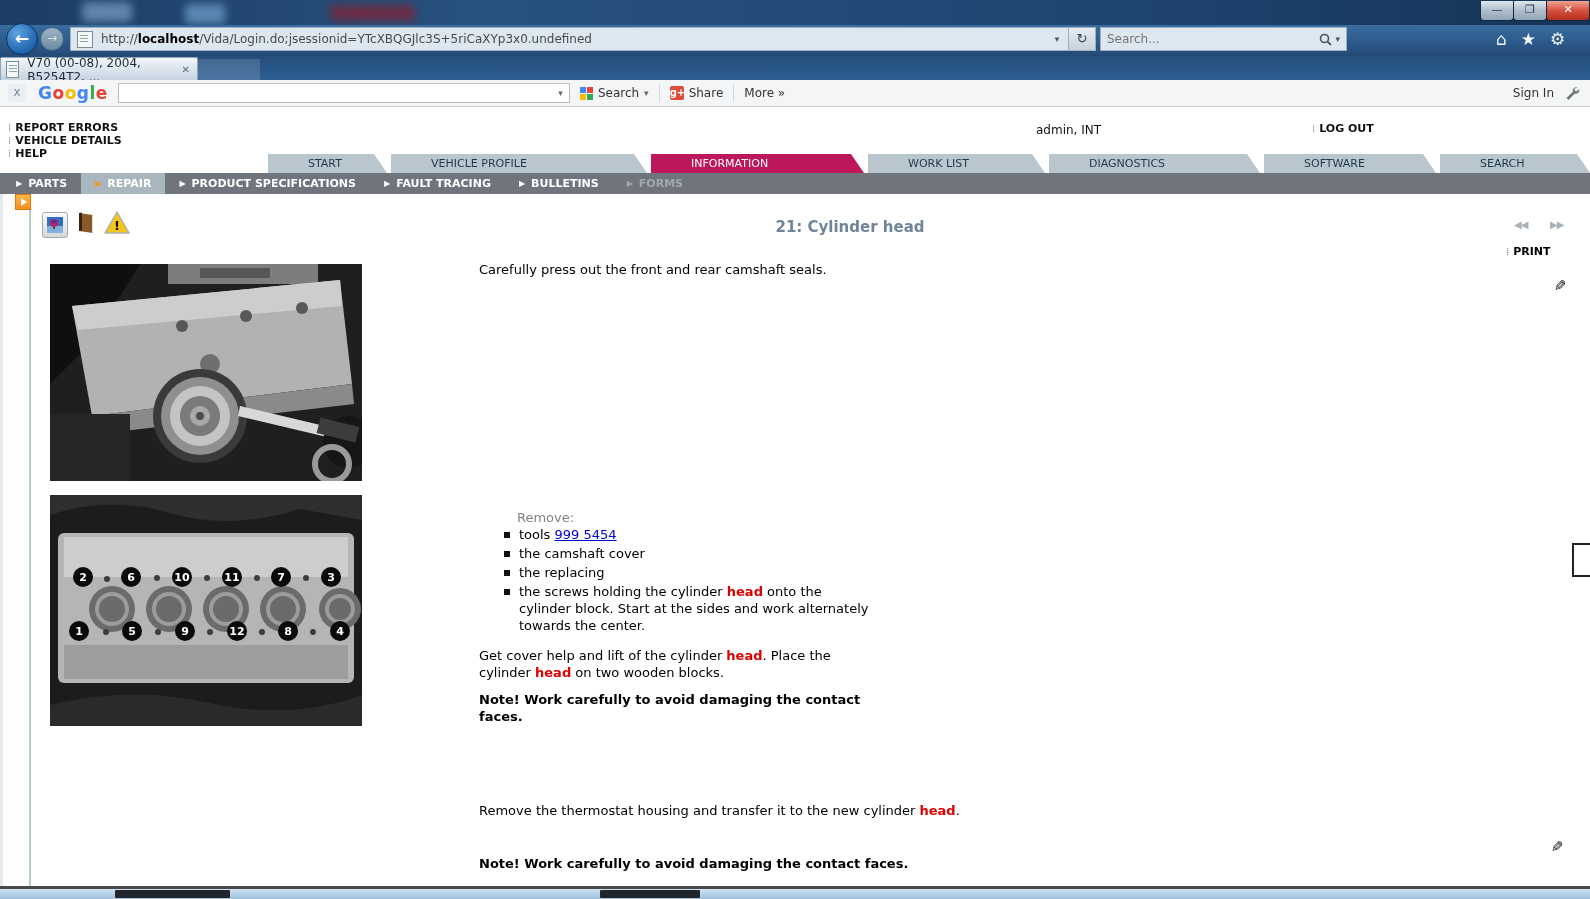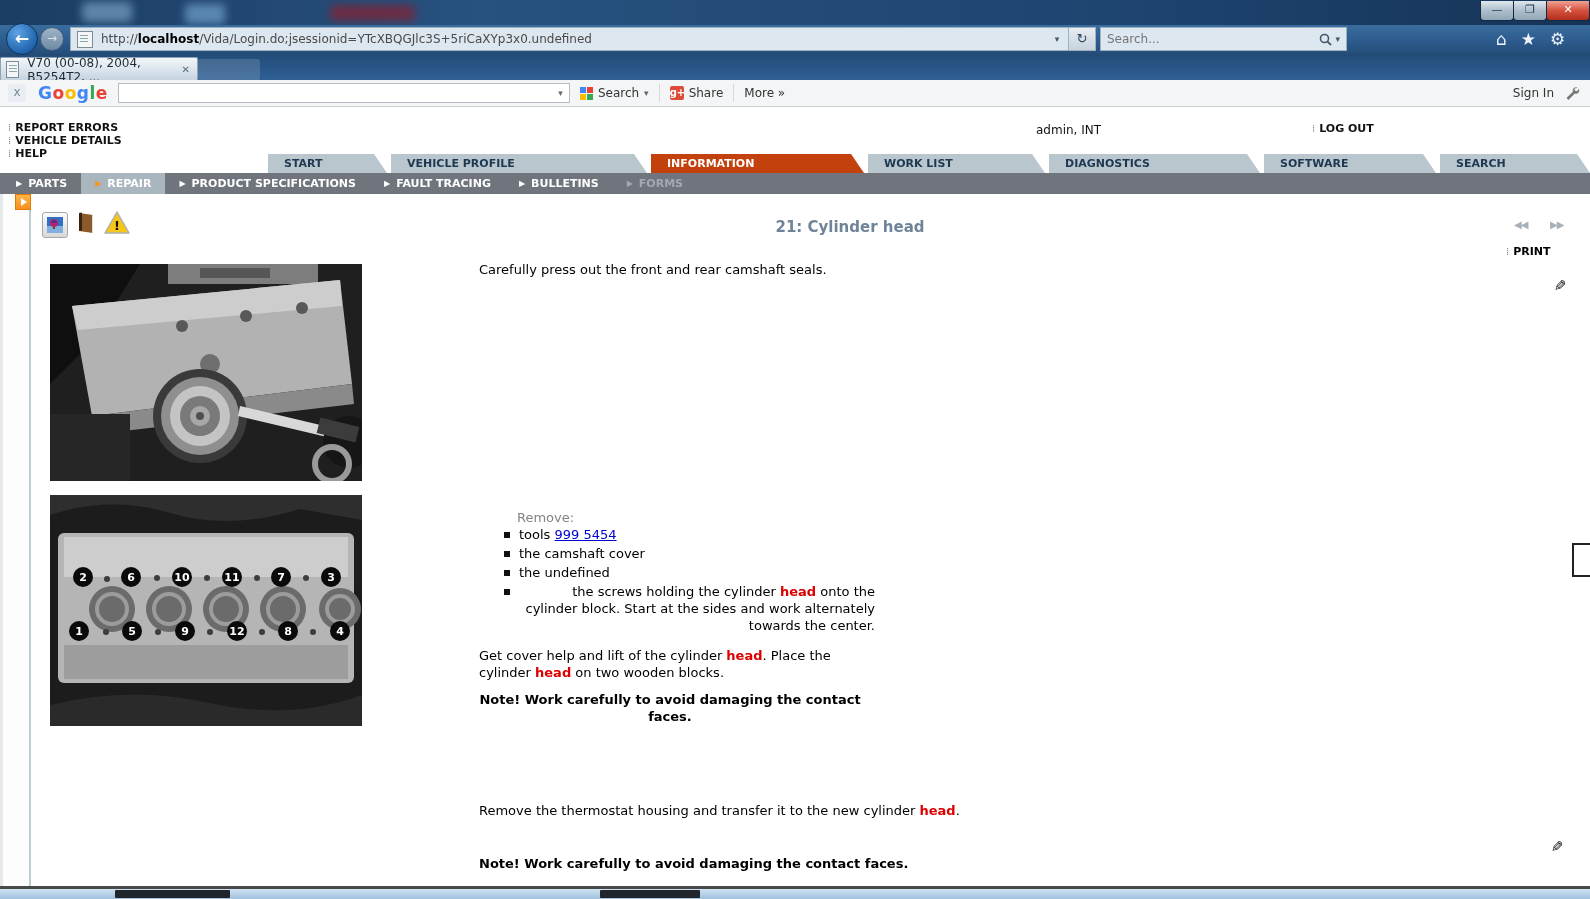--- a/index.html
+++ b/index.html
@@ -71,23 +71,23 @@
 
   
   .app-links{left:8px;top:121px;font-size:11px;font-weight:bold;color:#111;line-height:13px;}
   .app-links .row{display:flex;align-items:center;gap:4px;}
   .dots{color:#8a8f94;font-size:10px;font-weight:normal;}
   .admin{left:1036px;top:123px;font-size:12px;color:#111;}
   .logout{left:1312px;top:122px;font-size:11px;font-weight:bold;color:#111;display:flex;gap:4px;align-items:center;}
 
   
   .mtab{position:absolute;top:154px;height:19px;background:#b9c6cd;color:#1d3850;
-    font-size:11px;font-weight:bold;line-height:19px;padding-left:16px;box-sizing:border-box;
+    font-size:11px;font-weight:normal;line-height:19px;padding-left:40px;box-sizing:border-box;
     clip-path:polygon(0 0,calc(100% - 13px) 0,100% 100%,0 100%);}
-  .mtab.active{background:#c2410c;color:#fff;}
+  .mtab.active{background:#be185d;color:#fff;}
   .subnav{left:0;top:173px;width:1590px;height:21px;background:#70757d;display:flex;
     align-items:center;font-size:11px;font-weight:bold;color:#fff;}
   .sn-item{display:flex;align-items:center;gap:6px;padding:0 14px;height:21px;white-space:nowrap;}
   .sn-item.active{background:#a9b6bd;}
   .sn-item.disabled{color:#a3a9b1;}
   .sn-arrow{font-size:8px;color:#fff;}
   .sn-item.active .sn-arrow{color:#f7941d;}
   .sn-item.disabled .sn-arrow{color:#a3a9b1;}
 
   
@@ -103,26 +103,26 @@
   .page-title{left:650px;top:218px;width:400px;text-align:center;
     font-size:15px;font-weight:bold;color:#6f8498;}
   .pager{position:absolute;top:219px;color:#a8b0b8;font-size:10px;letter-spacing:-1px;}
   .printrow{left:1506px;top:245px;font-size:11px;font-weight:bold;color:#000;
     display:flex;gap:4px;align-items:center;}
   .pencil{position:absolute;color:#111;font-size:15px;transform:scaleX(-1);}
   .mini-box{left:1572px;top:543px;width:24px;height:30px;background:#fff;border:2px solid #222;}
 
   .figure{position:absolute;background:#222;}
   .para{position:absolute;font-size:13px;color:#000;line-height:17px;}
-  .bold{font-weight:bold;text-align:center;}
+  .bold{font-weight:bold;}
   .gray{color:#838383;}
   .red{color:#dd0000;font-weight:bold;}
   a.doclink{color:#0000cc;text-decoration:underline;}
   .bullets{left:504px;top:526px;width:372px;position:absolute;font-size:13px;line-height:17px;}
-  .b-item{display:flex;gap:9px;margin-bottom:2px;text-align:right;}
+  .b-item{display:flex;gap:9px;margin-bottom:2px;}
   .b-marker{width:6px;height:6px;background:#111;margin-top:6px;flex:none;}
 
   .bottom-strip{left:0;top:886px;width:1590px;height:13px;background:#4a4a4a;}
   .bottom-strip .bar{position:absolute;top:3px;left:0;width:1590px;height:10px;
     background:linear-gradient(#cfe2f2,#9fc0dd);}
   .bottom-strip .seg{position:absolute;top:4px;height:8px;background:#20262b;border-radius:1px;}
 </style>
 </head>
 <body>
 
@@ -418,21 +418,21 @@
     <div class="b-item">
         <span class="b-marker"></span>
         <span><span>tools </span><a class="doclink" href="#">999 5454</a></span>
       </div>
     <div class="b-item">
         <span class="b-marker"></span>
         <span>the camshaft cover</span>
       </div>
     <div class="b-item">
         <span class="b-marker"></span>
-        <span>the undefined</span>
+        <span>the replacing</span>
       </div>
     <div class="b-item">
         <span class="b-marker"></span>
         <span style="width:356px;display:inline-block"><span>the screws holding the cylinder </span><span class="red">head</span><span> onto the cylinder block. Start at the sides and work alternately towards the center.</span></span>
       </div>
   </div>
 
   <div class="para" style="left:479px;top:647px;width:362px"><span>Get cover help and lift of the cylinder </span><span class="red">head</span><span>. Place the cylinder </span><span class="red">head</span><span> on two wooden blocks.</span></div>
 
   <div class="para bold" style="left:479px;top:691px;width:382px">Note! Work carefully to avoid damaging the contact faces.</div>

